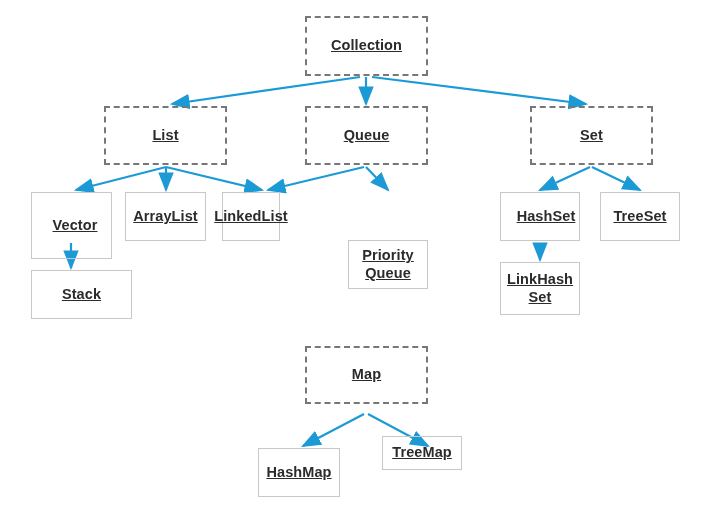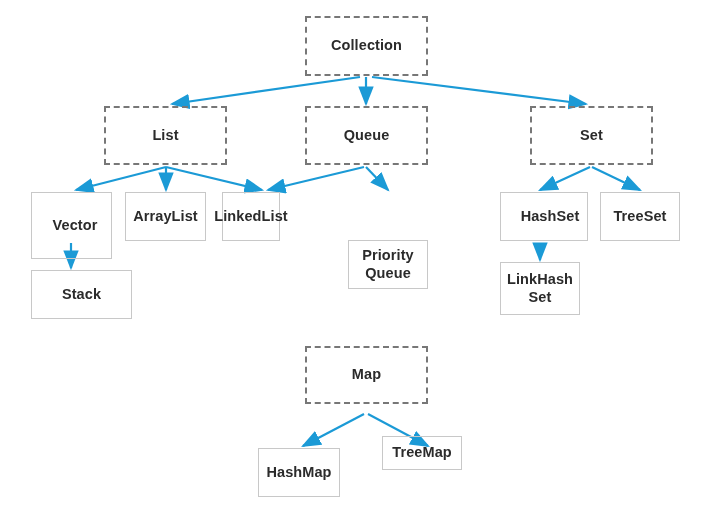--- a/index.html
+++ b/index.html
@@ -42,20 +42,21 @@
   }
   .node.iface {
     border: 2px dashed #777777;
   }
   .node.cls {
     border: 1px solid #c8c8c8;
   }
   .node-label {
     display: block;
     white-space: pre-line;
+    text-decoration: underline;
   }
   .watermark {
     position: absolute;
     right: 14px;
     bottom: 8px;
     font-size: 16px;
     color: #d8d8d8;
     font-family: "DejaVu Sans", sans-serif;
     letter-spacing: 1px;
     z-index: 3;
@@ -110,21 +111,21 @@
       <div class="node cls" style="left: 125px; top: 192px; width: 81px; height: 49px;">
         <span class="node-label">ArrayList</span>
       </div>
       <div class="node cls" style="left: 222px; top: 192px; width: 58px; height: 49px;">
         <span class="node-label">LinkedList</span>
       </div>
       <div class="node cls" style="left: 348px; top: 192px; width: 80px; height: 49px; margin-top: 48px;">
         <span class="node-label">Priority
 Queue</span>
       </div>
-      <div class="node cls" style="left: 500px; top: 192px; width: 88px; height: 49px; padding-left: 12px;">
+      <div class="node cls" style="left: 500px; top: 192px; width: 80px; height: 49px; padding-left: 12px;">
         <span class="node-label">HashSet</span>
       </div>
       <div class="node cls" style="left: 600px; top: 192px; width: 80px; height: 49px;">
         <span class="node-label">TreeSet</span>
       </div>
       <div class="node cls" style="left: 31px; top: 270px; width: 101px; height: 49px;">
         <span class="node-label">Stack</span>
       </div>
       <div class="node cls" style="left: 500px; top: 262px; width: 80px; height: 53px; justify-content: center;">
         <span class="node-label">LinkHash

